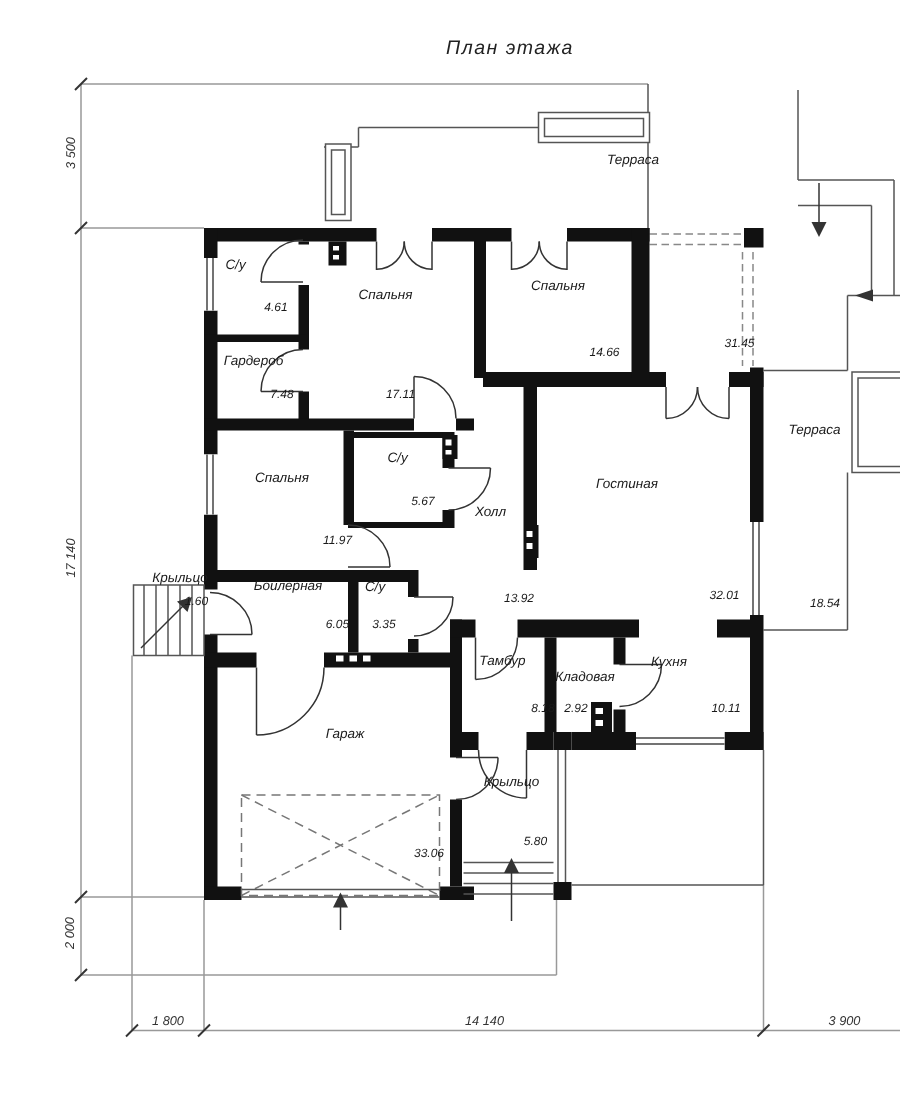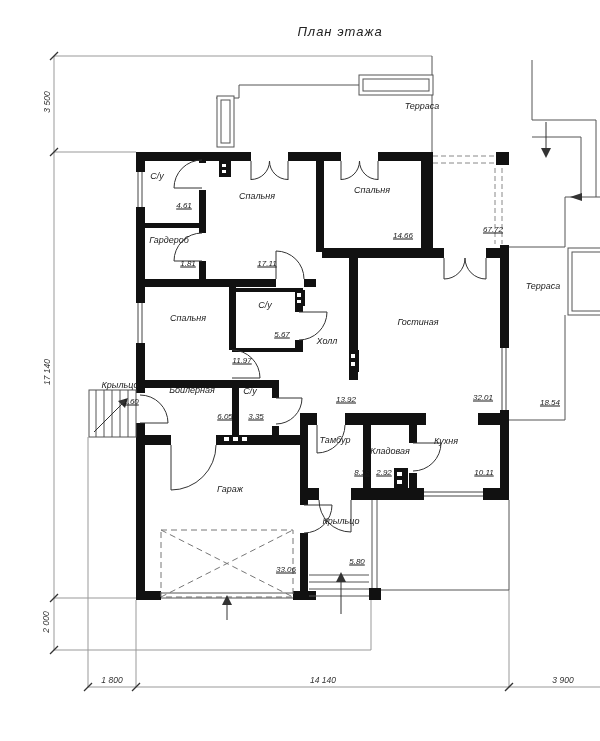--- a/index.html
+++ b/index.html
@@ -4,21 +4,21 @@
 <style>
   html,body{margin:0;padding:0;background:#fff;}
   .canvas{position:relative;width:600px;height:741px;background:#fff;overflow:hidden;
           font-family:"Liberation Sans",sans-serif;margin-left:36px;}
   svg{position:absolute;left:0;top:0;z-index:1;}
   .title{position:absolute;left:304px;top:24px;transform:translateX(-50%);
          font:italic 13px "Liberation Sans",sans-serif;color:#222;letter-spacing:1px;z-index:3;white-space:nowrap;}
   .rl{position:absolute;transform:translate(-50%,-50%);font:italic 9px "Liberation Sans",sans-serif;
       color:#1a1a1a;white-space:nowrap;z-index:3;}
   .ra{position:absolute;transform:translate(-50%,-50%);font:italic 8px "Liberation Sans",sans-serif;
-      color:#1a1a1a;text-decoration:underline;white-space:nowrap;z-index:3;}
+      color:#1a1a1a;white-space:nowrap;z-index:3;}
   .dim{position:absolute;width:60px;text-align:center;font:italic 8.5px "Liberation Sans",sans-serif;
        color:#333;z-index:3;}
   .dim.v{transform:rotate(-90deg);}
   .watermark{position:absolute;left:50%;top:282px;transform:translateX(-50%);
        font:bold 62px "DejaVu Serif",serif;letter-spacing:3px;
        color:rgba(240,240,240,0.35);-webkit-text-stroke:2px #c2c2c2;z-index:4;white-space:nowrap;}
 </style>
 </head>
 <body>
 
@@ -257,30 +257,30 @@
     <polygon points="300,582 310,582 305,572" fill="#333"></polygon>
   </svg>
 
   <span class="rl" style="left:121px;top:176px">С/у</span>
   <span class="ra" style="left:148px;top:205px">4.61</span>
 
   <span class="rl" style="left:221px;top:196px">Спальня</span>
   <span class="ra" style="left:231px;top:263px">17.11</span>
 
   <span class="rl" style="left:133px;top:240px">Гардероб</span>
-  <span class="ra" style="left:152px;top:263px">1.81</span>
+  <span class="ra" style="left:152px;top:263px">7.48</span>
 
   <span class="rl" style="left:336px;top:190px">Спальня</span>
   <span class="ra" style="left:367px;top:235px">14.66</span>
 
   <span class="rl" style="left:386px;top:106px">Терраса</span>
-  <span class="ra" style="left:457px;top:229px">67.72</span>
+  <span class="ra" style="left:457px;top:229px">31.45</span>
 
   <span class="rl" style="left:152px;top:318px">Спальня</span>
-  <span class="ra" style="left:206px;top:360px">11.97</span>
+  <span class="ra" style="left:189px;top:360px">11.97</span>
 
   <span class="rl" style="left:229px;top:305px">С/у</span>
   <span class="ra" style="left:246px;top:334px">5.67</span>
 
   <span class="rl" style="left:291px;top:341px">Холл</span>
   <span class="ra" style="left:310px;top:399px">13.92</span>
 
   <span class="rl" style="left:382px;top:322px">Гостиная</span>
   <span class="ra" style="left:447px;top:397px">32.01</span>
 

